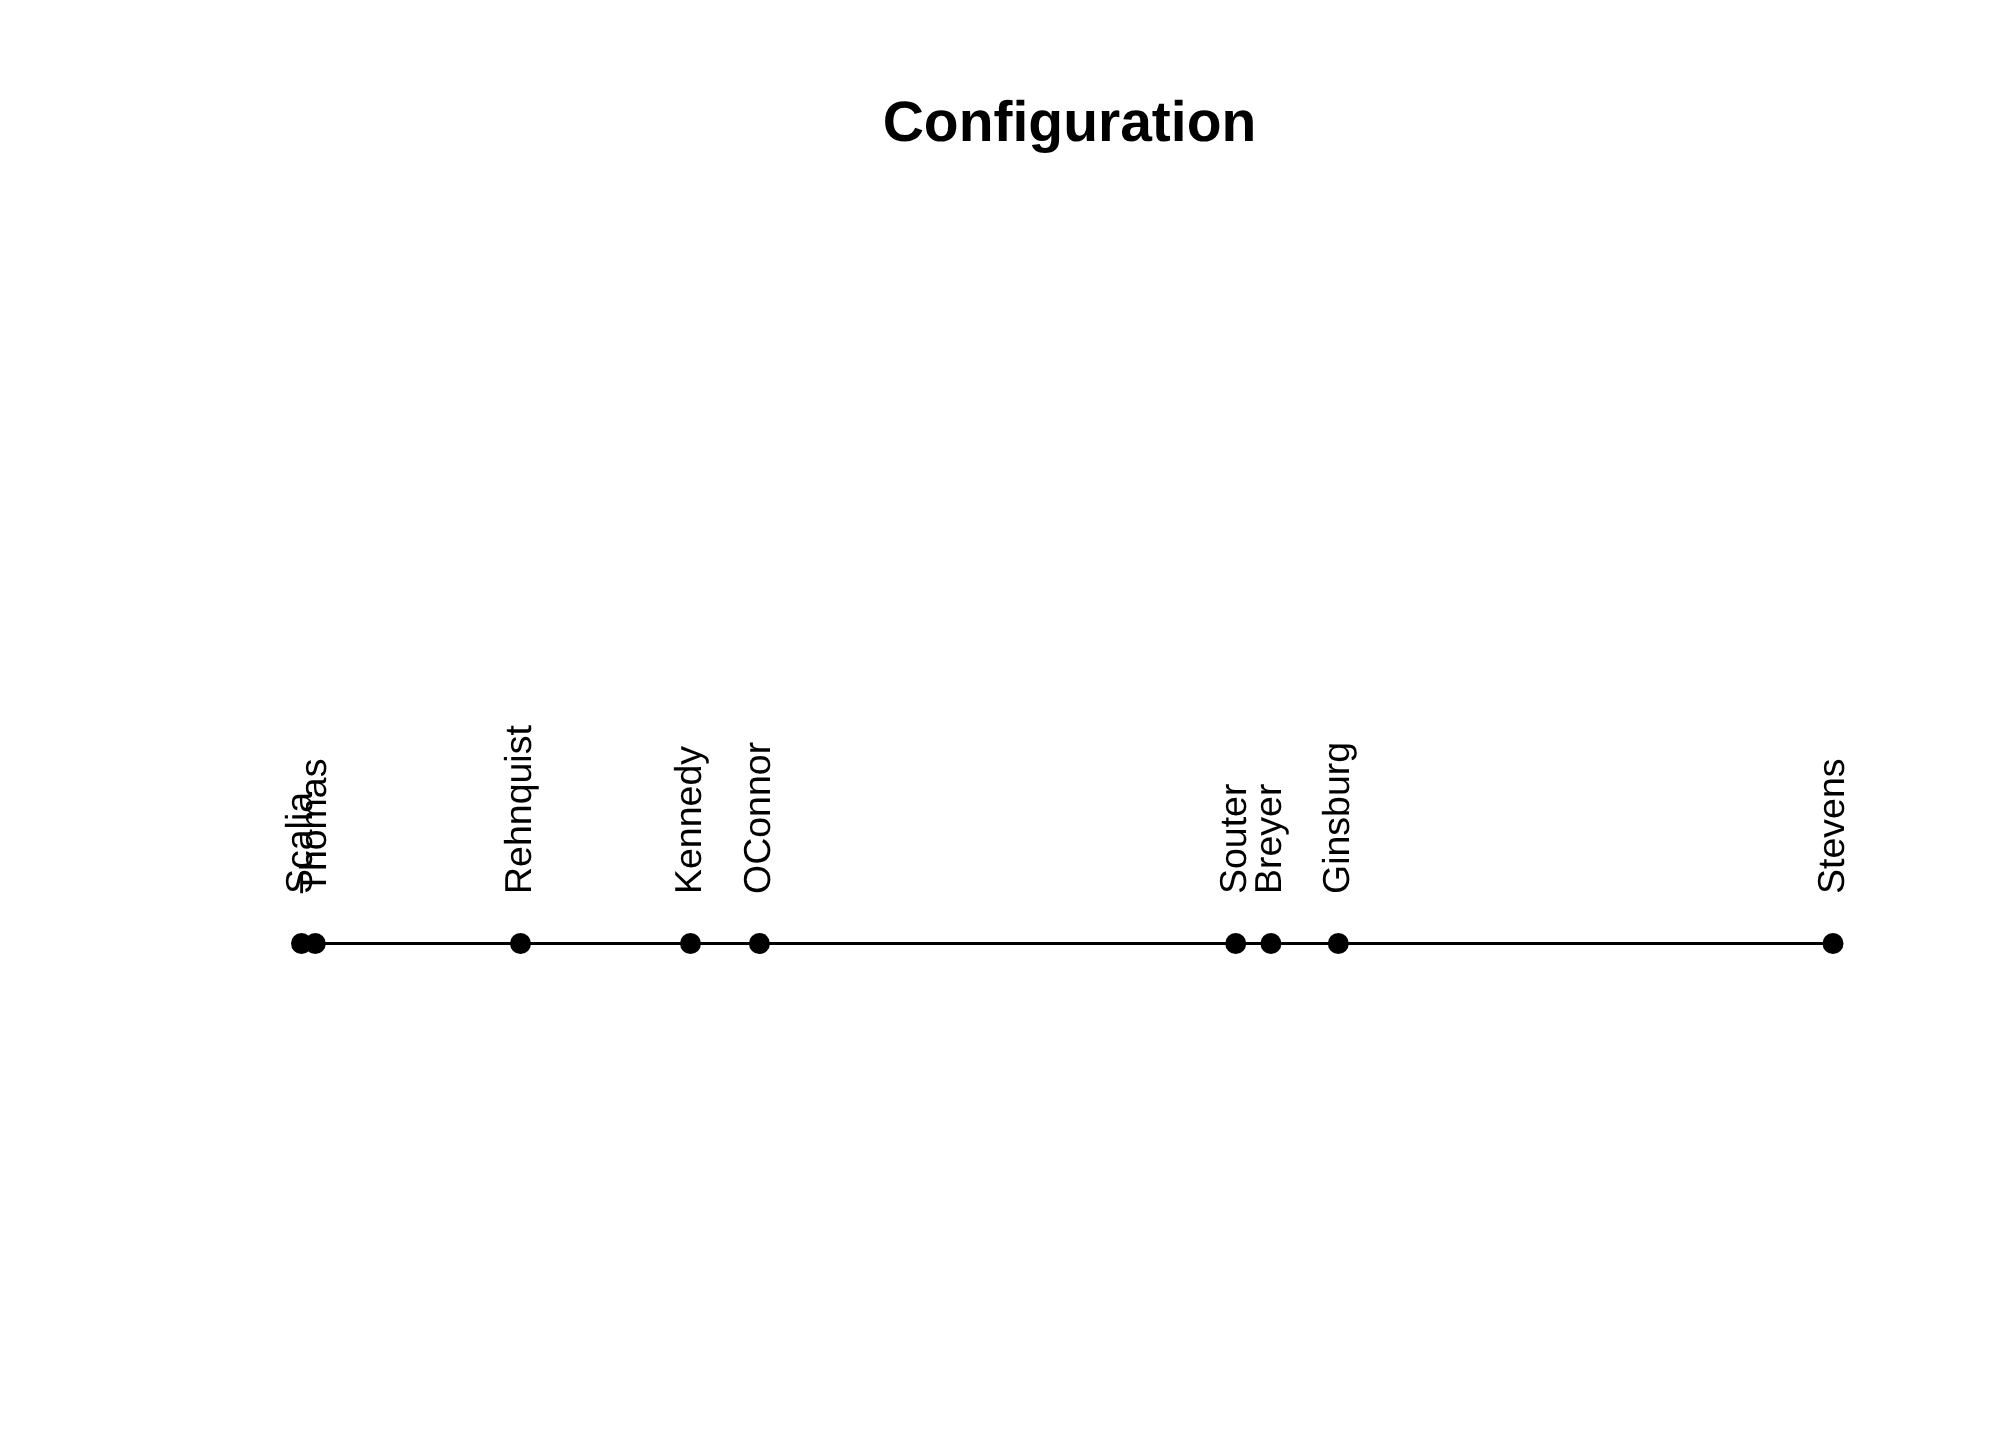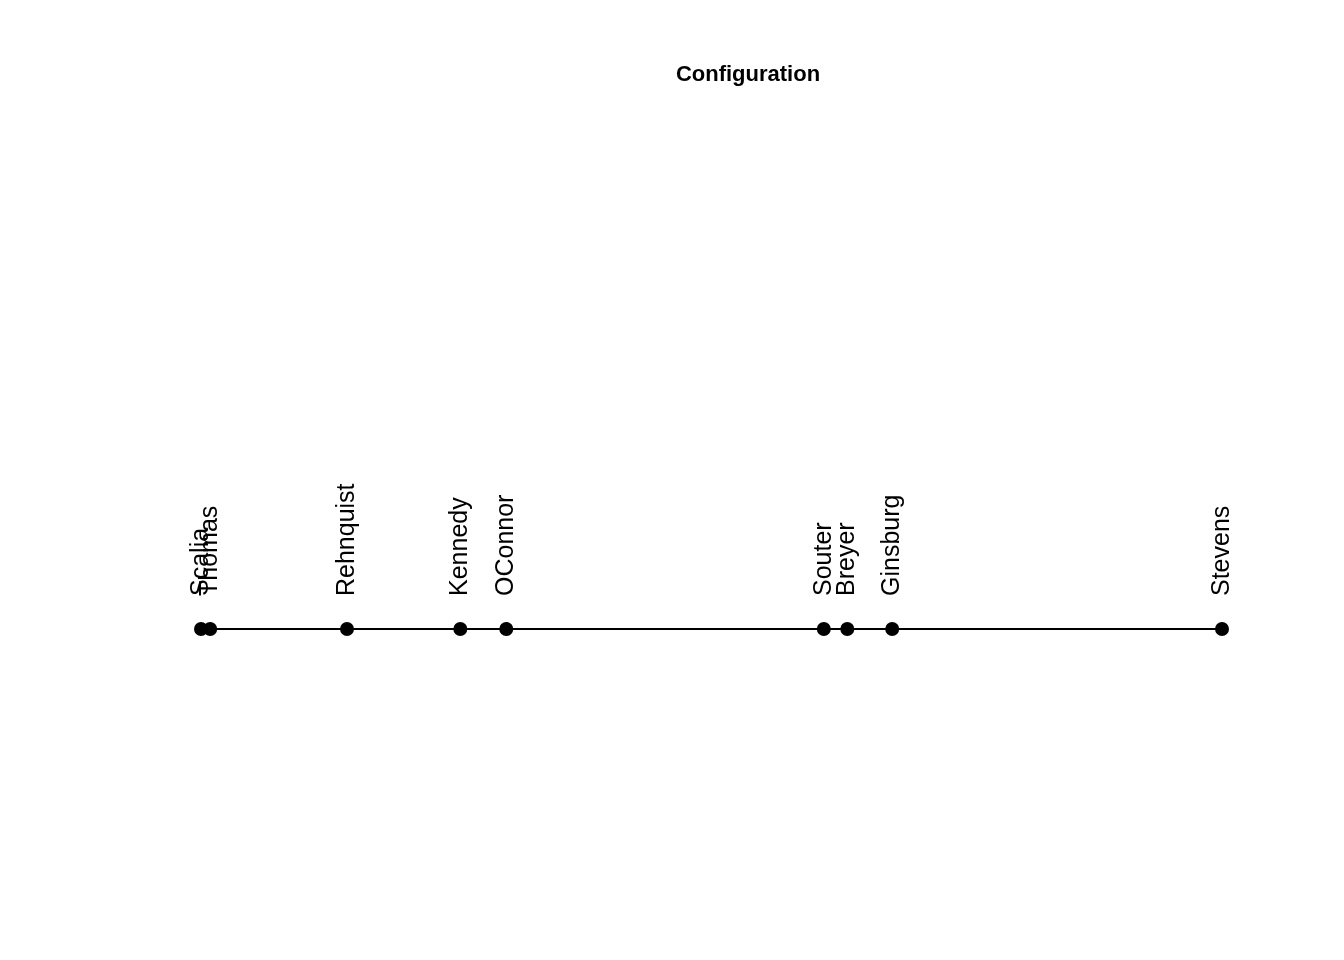--- a/index.html
+++ b/index.html
@@ -10,25 +10,25 @@
   .figure {
     position: relative;
     width: 1344px;
     height: 960px;
     background: #ffffff;
     overflow: hidden;
     font-family: "Liberation Sans", sans-serif;
   }
   .chart-title {
     position: absolute;
-    left: 748px;
+    left: 713px;
     top: 63px;
     transform: translateX(-50%);
     font-weight: bold;
-    font-size: 22px;
+    font-size: 38px;
     line-height: 1;
     color: #000000;
     white-space: nowrap;
   }
   .plot-svg {
     position: absolute;
     left: 0;
     top: 0;
   }
   .plot-svg text {

